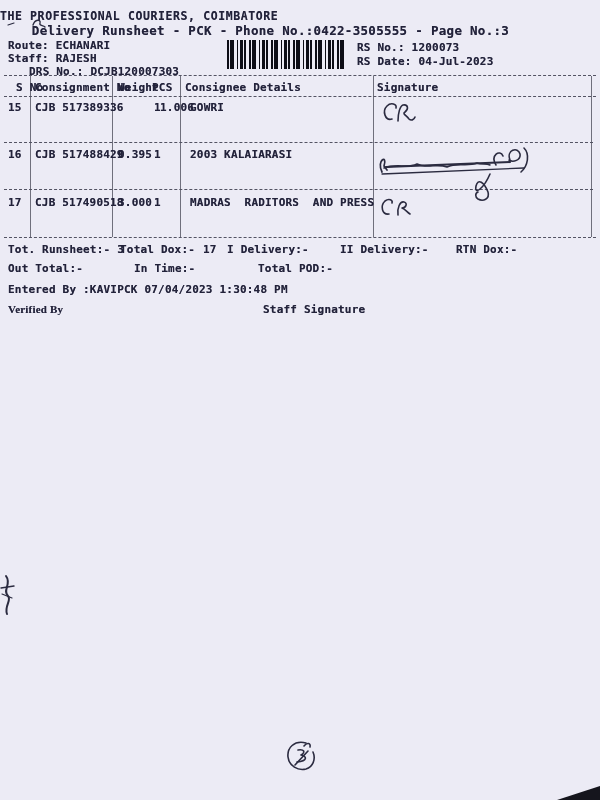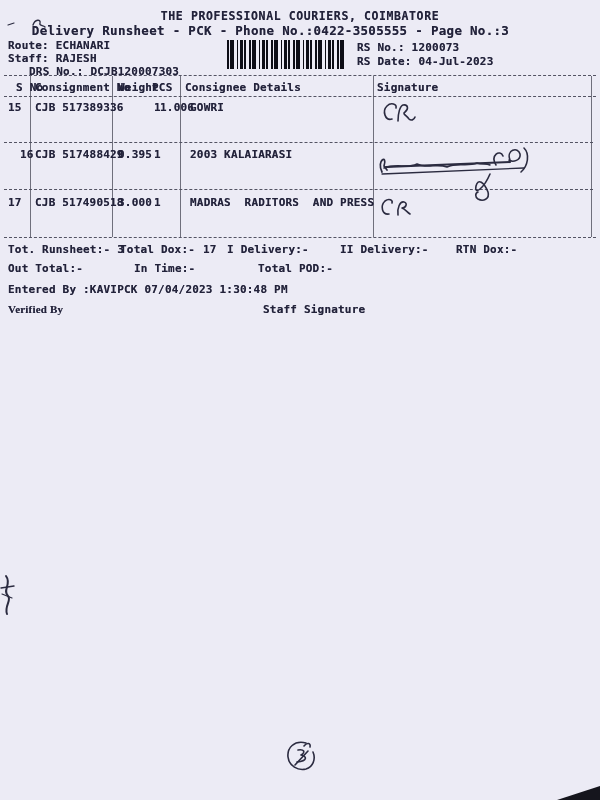--- a/index.html
+++ b/index.html
@@ -31,21 +31,21 @@
     background: #15151d;
     clip-path: polygon(100% 0, 0 100%, 100% 100%);
   }
   svg path { fill: none; stroke: #2b2b40; stroke-linecap: round; stroke-linejoin: round; }
 </style>
 </head>
 <body>
 
 <div class="page">
 
-  <div class="abs t title" style="top:9px; left:0; width:600px; text-align:center;">THE PROFESSIONAL COURIERS, COIMBATORE</div>
+  <div class="abs t title" style="top:9px; left:0; width:600px; text-align:left;">THE PROFESSIONAL COURIERS, COIMBATORE</div>
   <div class="abs t subtitle" style="top:23px; left:0; width:541px; text-align:center;">Delivery Runsheet - PCK - Phone No.:0422-3505555 - Page No.:3</div>
 
   <div class="abs t" style="top:39px; left:8px;"><span>Route:</span> <span>ECHANARI</span></div>
   <div class="abs t" style="top:52px; left:8px;"><span>Staff:</span> <span>RAJESH</span></div>
   <div class="abs t" style="top:65px; left:8px;padding-left:21px;"><span>DRS No.:</span> <span>DCJB120007303</span></div>
 
   <div class="abs barcode" style="top:40px; left:227px; width:119px; height:29px;"></div>
 
   <div class="abs t" style="top:41px; left:357px;"><span>RS No.:</span> <span>1200073</span></div>
   <div class="abs t" style="top:55px; left:357px;"><span>RS Date:</span> <span>04-Jul-2023</span></div>
@@ -75,21 +75,21 @@
     <div class="abs t" style="top:101px; left:118px;padding-left:42px;">1.006</div>
     <div class="abs t" style="top:101px; left:154px;">1</div>
     <div class="abs t" style="top:101px; left:190px;">GOWRI</div>
     <svg class="abs" style="top:100px; left:378px;" width="55" height="30" viewBox="0 0 55 30">
       <path d="M14,19 C7,21 4,11 9,6 C13,2 19,4 18,8" stroke-width="1.6"></path>
       <path d="M20,21 C20,13 22,6 25,5 C30,4 31,9 27,12 C24,14 28,15 31,19 C33,21 36,20 37,17" stroke-width="1.6"></path>
     </svg>
   </div>
 
   <div>
-    <div class="abs t" style="top:148px; left:8px;margin-left:12px;">16</div>
+    <div class="abs t" style="top:148px; left:8px;">16</div>
     <div class="abs t" style="top:148px; left:35px;">CJB 517488429</div>
     <div class="abs t" style="top:148px; left:118px;">0.395</div>
     <div class="abs t" style="top:148px; left:154px;">1</div>
     <div class="abs t" style="top:148px; left:190px;">2003 KALAIARASI</div>
     <svg class="abs" style="top:146px; left:372px;" width="200" height="58" viewBox="0 0 200 58">
       <path d="M10,26 C4,14 16,8 12,20 L15,24" stroke-width="1.7"></path>
       <path d="M12,22 C25,17 35,23 45,18 C55,23 65,17 75,21 C85,16 95,21 105,17 C110,19 114,17 118,19" stroke-width="1.6"></path>
       <path d="M14,21 L138,16" stroke-width="2.2"></path>
       <path d="M124,19 C118,9 128,3 131,10" stroke-width="1.6"></path>
       <path d="M138,14 C134,4 146,0 148,8 C149,14 141,17 137,14" stroke-width="1.6"></path>

